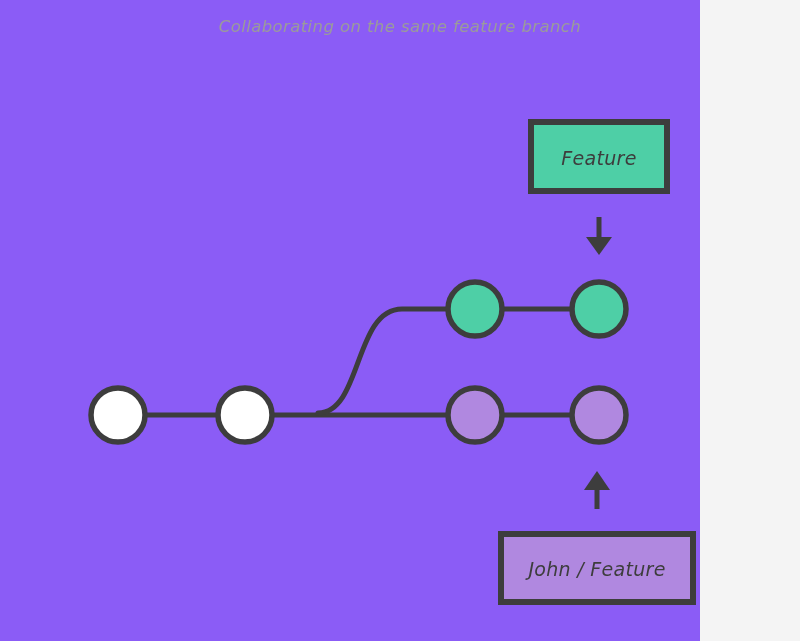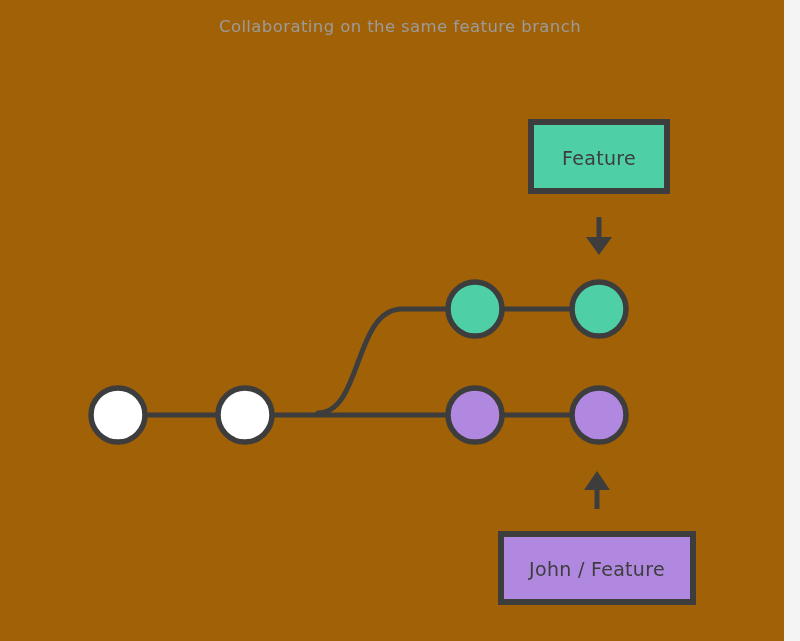--- a/index.html
+++ b/index.html
@@ -8,23 +8,24 @@
   }
   body {
     width: 800px;
     height: 641px;
     background: #f4f4f4;
     font-family: "DejaVu Sans", sans-serif;
     overflow: hidden;
   }
   #diagram-root {
     position: relative;
-    width: 784px;
+    width: 700px;
     height: 641px;
-    background: #a16207;
+    background: #8b5cf6;
+    font-style: italic;
   }
   #git-svg {
     position: absolute;
     left: 0;
     top: 0;
     width: 800px;
     height: 641px;
     display: block;
   }
   .diagram-title {

